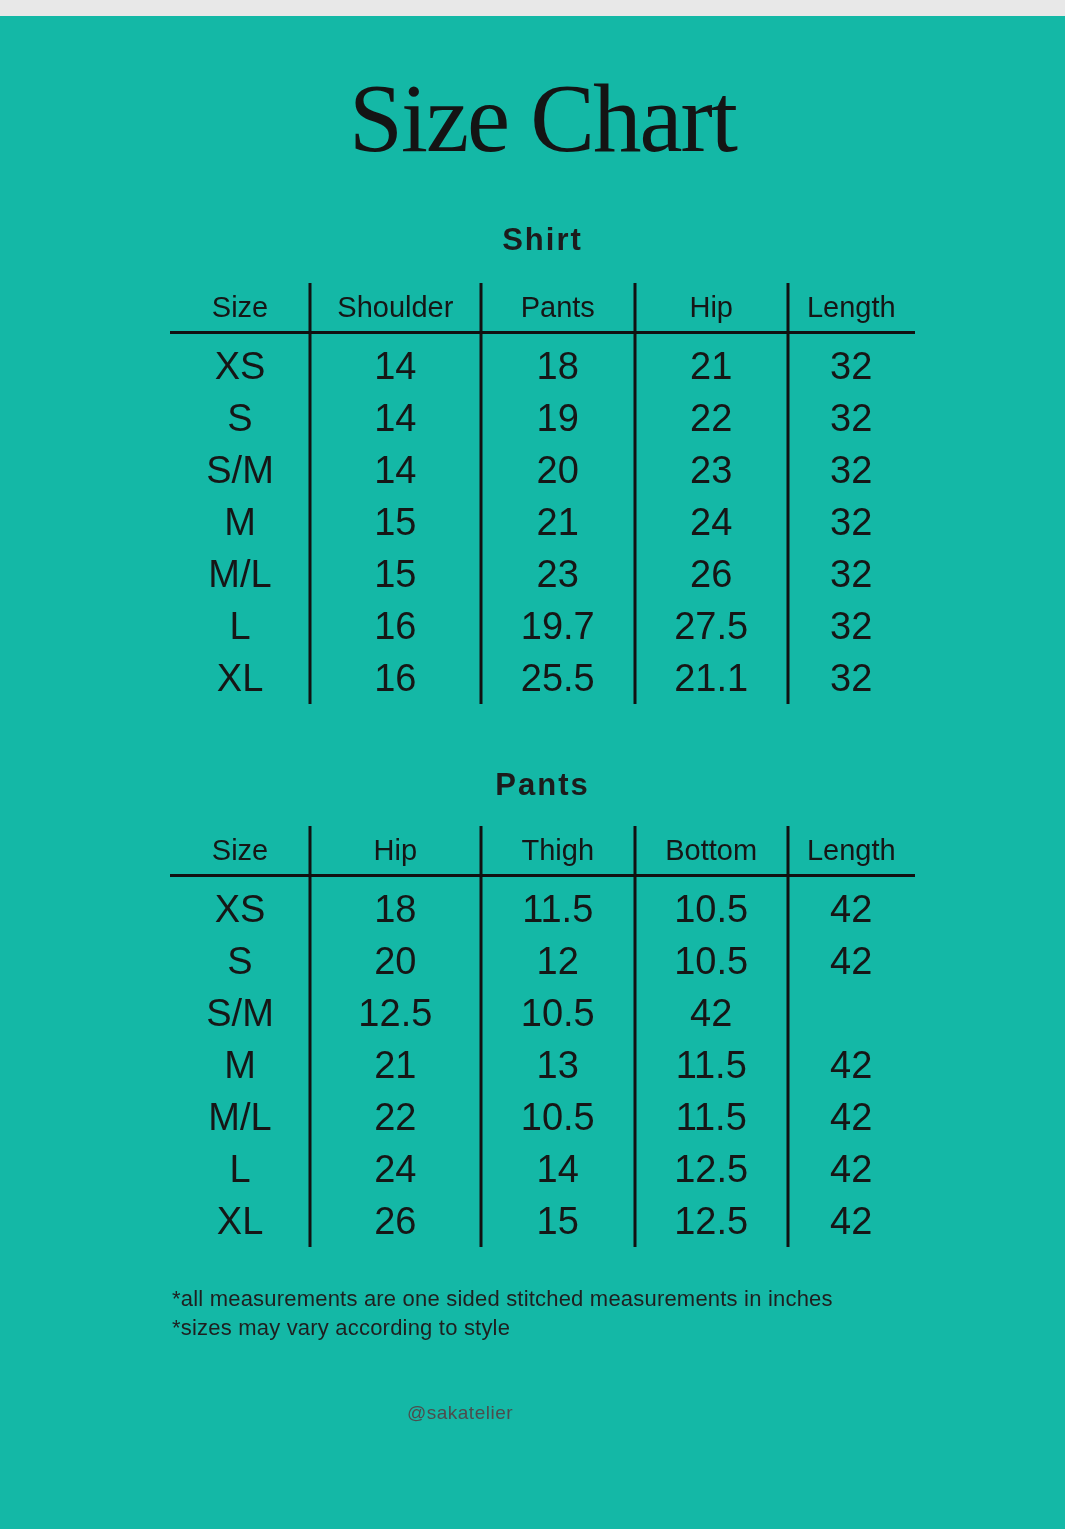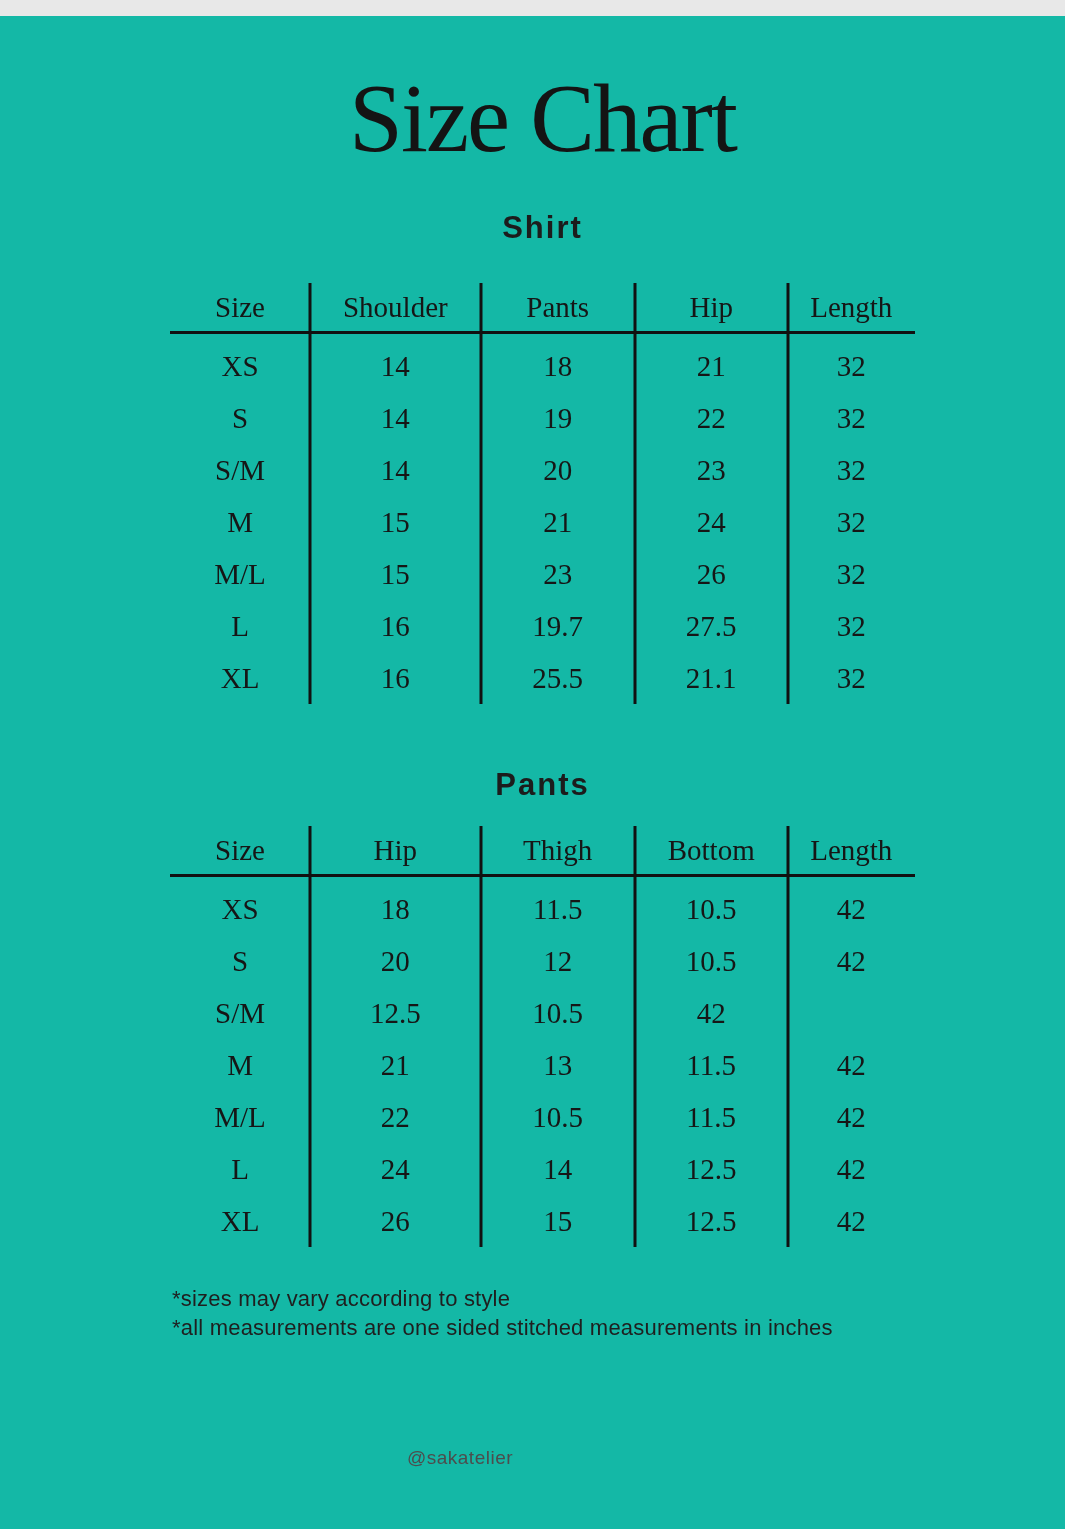--- a/index.html
+++ b/index.html
@@ -21,54 +21,54 @@
     letter-spacing:-2px;
     color:#141414;
     white-space:nowrap;
   }
   .section-title {
     position:absolute; left:170px; width:745px; height:40px;
     line-height:40px; text-align:center;
     font-size:31px; font-weight:bold; letter-spacing:2px;
     color:#1c1c1c;
   }
-  #shirt-section-title { top:192px; }
+  #shirt-section-title { top:204px; }
   #pants-section-title { top:749px; }
 
   .size-table {
-    position:absolute; left:170px; width:745px; height:421px;font-family:Liberation Serif, serif;
+    position:absolute; left:170px; width:745px; height:421px;
   }
   #shirt-table { top:267px; }
   #pants-table { top:810px; }
 
   .vline {
     position:absolute; top:0; bottom:0; width:3px;
     background:#111111; transform:translateX(-50%);
   }
   .v1 { left:18.8%; } .v2 { left:41.7%; } .v3 { left:62.4%; } .v4 { left:82.9%; }
 
   .grid-row {
     display:grid;
     grid-template-columns:18.8% 22.9% 20.7% 20.5% 17.1%;
     align-items:center;
   }
   .header-row { height:48px; font-size:29px; }
   .hcell { text-align:center; color:#161616; }
   .rule { height:3px; background:#111111; }
   .data-spacer { height:6px; }
-  .data-row { height:52px; font-size:29px; }
+  .data-row { height:52px; font-size:38px; }
   .cell { text-align:center; color:#161616; }
 
   .footnotes {
     position:absolute; top:1268px; left:172px;
     font-size:22px; line-height:29px; color:#1f1f1f;
     letter-spacing:0.2px;
   }
   .handle {
-    position:absolute; top:1430px; left:0; width:920px; height:24px;
+    position:absolute; top:1385px; left:0; width:920px; height:24px;
     line-height:24px; text-align:center;
     font-size:19px; letter-spacing:0.5px; color:#4d4d4d;
   }
 </style>
 </head>
 <body>
 
 <div class="page">
 
   <div class="doc-title">Size Chart</div>
@@ -204,19 +204,19 @@
     <div class="grid-row data-row">
       <div class="cell">XL</div>
       <div class="cell">26</div>
       <div class="cell">15</div>
       <div class="cell">12.5</div>
       <div class="cell">42</div>
     </div>
   </div>
 
   <div class="footnotes">
+    <div>*all measurements are one sided stitched measurements in inches</div>
     <div>*sizes may vary according to style</div>
-    <div>*all measurements are one sided stitched measurements in inches</div>
   </div>
 
   <div class="handle">@sakatelier</div>
 
 </div>
 
 </body></html>

